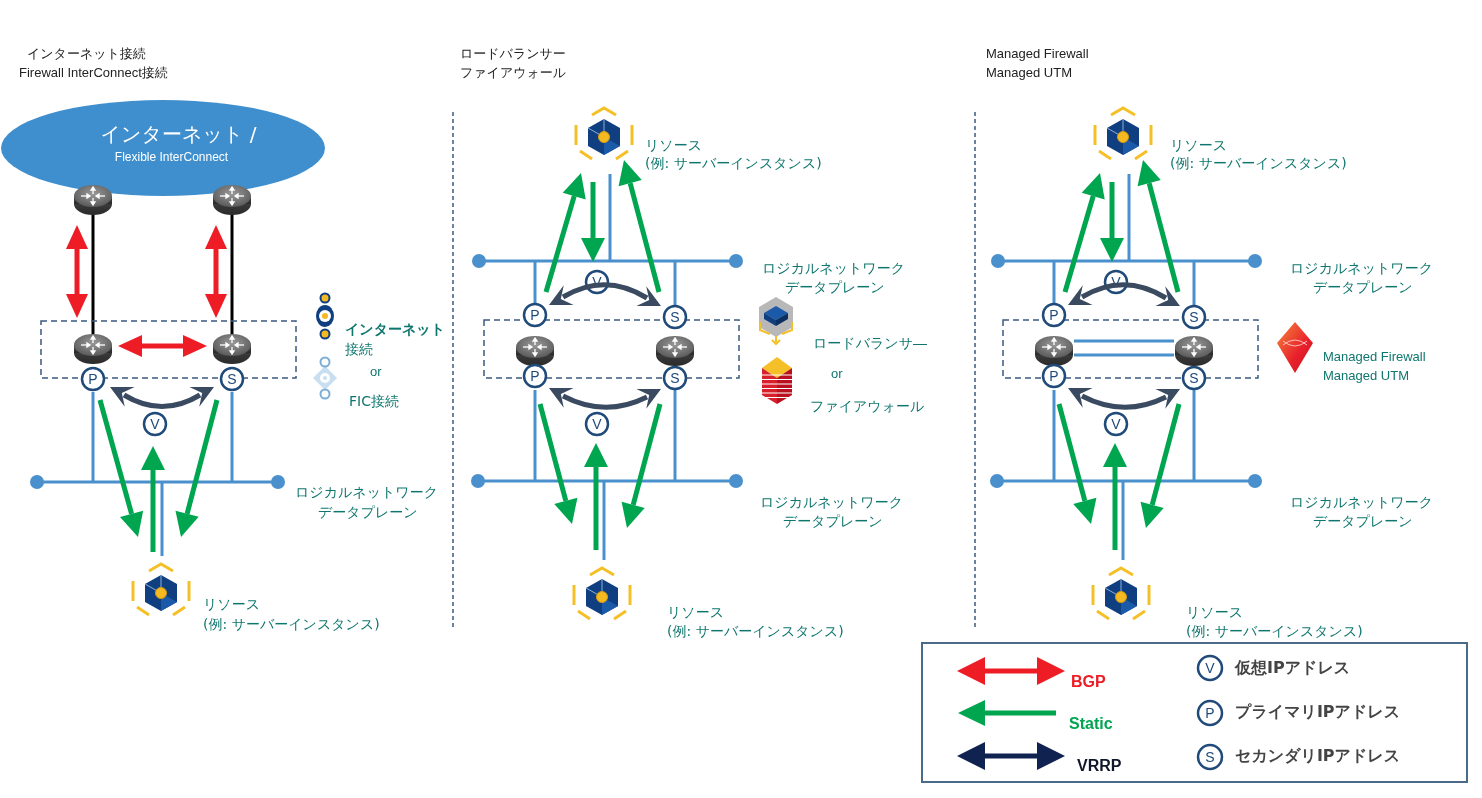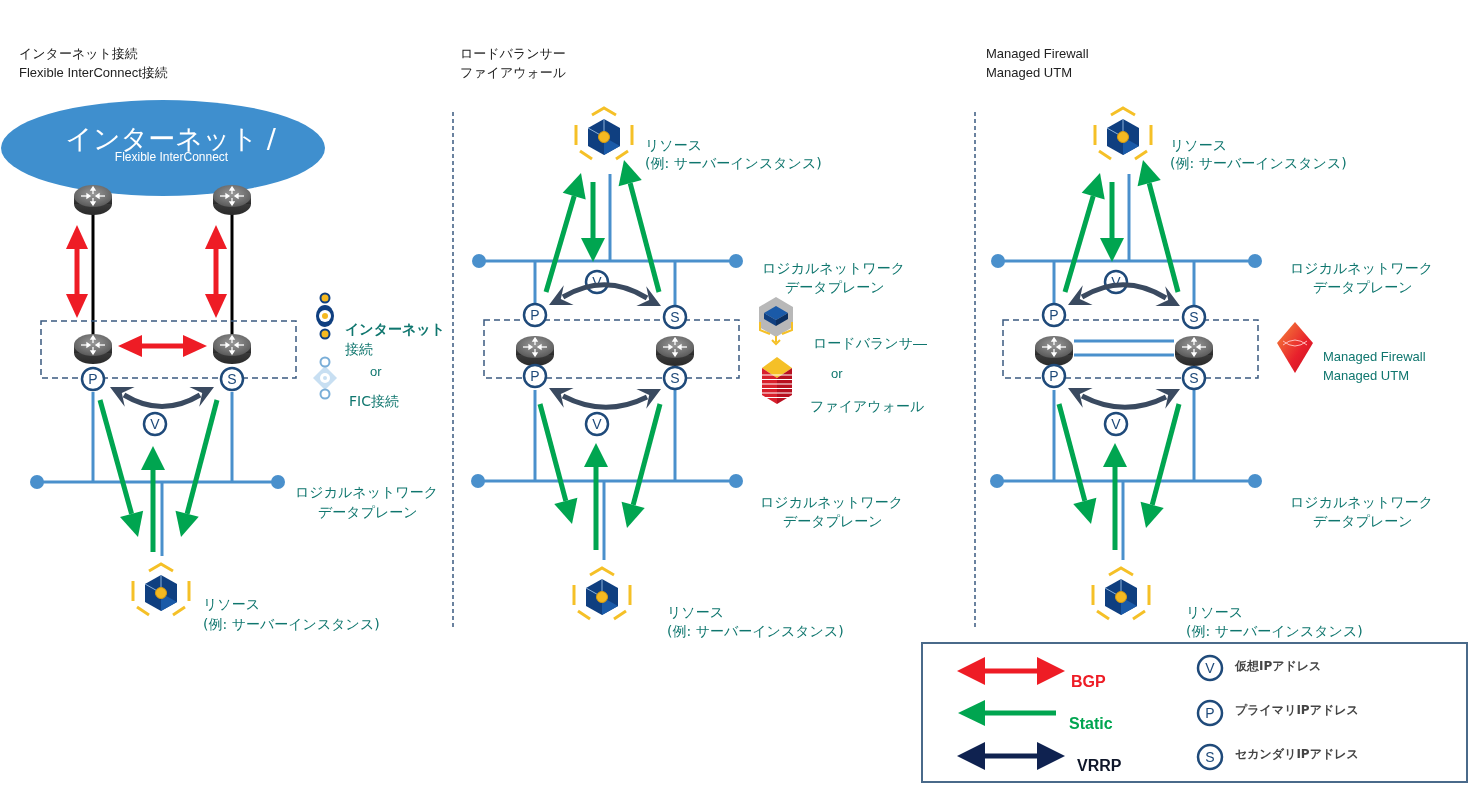--- a/index.html
+++ b/index.html
@@ -3,21 +3,21 @@
 <meta charset="utf-8">
 <style>
   html,body{margin:0;padding:0;background:#fff;}
   body{width:1482px;height:798px;position:relative;overflow:hidden;font-family:"DejaVu Sans","Liberation Sans",sans-serif;color:#222;}
   svg#diagram{position:absolute;left:0;top:0;}
   .txt{position:absolute;font-size:13px;line-height:18px;color:#222;white-space:nowrap;}
   .lbl{position:absolute;font-size:14px;line-height:20px;color:#0f766e;white-space:nowrap;margin-top:22px;}
   .cloud-text{position:absolute;color:#fff;text-align:center;white-space:nowrap;}
   .legend{position:absolute;left:921px;top:642px;width:547px;height:141px;border:2px solid #4a6a8a;box-sizing:border-box;background:#fff;}
   .leg-txt{position:absolute;font-family:"Liberation Sans",sans-serif;font-weight:bold;font-size:16px;white-space:nowrap;margin-top:12px;}
-  .leg-ipt{position:absolute;font-weight:bold;font-size:12px;color:#444;white-space:nowrap;}
+  .leg-ipt{position:absolute;font-weight:bold;font-size:16px;color:#444;white-space:nowrap;}
 </style>
 </head>
 <body>
 
 <svg id="diagram" width="1482" height="798" viewBox="0 0 1482 798" xmlns="http://www.w3.org/2000/svg">
   <defs>
     <radialGradient id="routerTop" cx="50%" cy="40%" r="60%">
       <stop offset="0%" stop-color="#9a9a9a"></stop>
       <stop offset="100%" stop-color="#5a5a5a"></stop>
     </radialGradient>
@@ -308,28 +308,28 @@
         <line x1="762" y1="393" x2="792" y2="393" stroke="#fff" stroke-width="1"></line>
         <line x1="762" y1="397.5" x2="792" y2="397.5" stroke="#fff" stroke-width="1"></line>
       </g>
       <g>
         <polygon points="1295,322 1313,343 1295,373 1277,343" fill="url(#mfwGrad)"></polygon>
         <path d="M1283,345 Q1295,335 1307,345 M1283,341 Q1295,351 1307,341" fill="none" stroke="#fbb" stroke-width="1"></path>
       </g>
     </g>
 </svg>
 
-<div class="txt" style="left:19px;top:45px;">インターネット接続</div>
-<div class="txt" style="left:19px;top:64px;font-family:'Liberation Sans',sans-serif;">Flexible InterConnect接続</div>
+<div class="txt" style="left:27px;top:45px;">インターネット接続</div>
+<div class="txt" style="left:19px;top:64px;font-family:'Liberation Sans',sans-serif;">Firewall InterConnect接続</div>
 <div class="txt" style="left:460px;top:45px;">ロードバランサー</div>
 <div class="txt" style="left:460px;top:64px;">ファイアウォール</div>
 <div class="txt" style="left:986px;top:45px;font-family:'Liberation Sans',sans-serif;">Managed Firewall</div>
 <div class="txt" style="left:986px;top:64px;font-family:'Liberation Sans',sans-serif;">Managed UTM</div>
 
-<div class="cloud-text" style="left:8px;width:325px;top:121px;font-size:27px;">インターネット /</div>
+<div class="cloud-text" style="left:16px;width:325px;top:121px;font-size:20px;">インターネット /</div>
 <div class="cloud-text" style="left:0;width:325px;top:150px;font-size:12px;font-family:'Liberation Sans',sans-serif;margin-left:9px;">Flexible InterConnect</div>
 
 <div class="lbl" style="left:345px;top:297px;font-weight:bold;">インターネット</div>
 <div class="lbl" style="left:345px;top:317px;">接続</div>
 <div class="lbl" style="left:370px;top:340px;font-size:13px;font-family:'Liberation Sans',sans-serif;">or</div>
 <div class="lbl" style="left:349px;top:369px;">FIC接続</div>
 <div class="lbl" style="left:295px;top:460px;">ロジカルネットワーク</div>
 <div class="lbl" style="left:318px;top:480px;">データプレーン</div>
 <div class="lbl" style="left:203px;top:572px;">リソース</div>
 <div class="lbl" style="left:203px;top:592px;">(例: サーバーインスタンス)</div>

